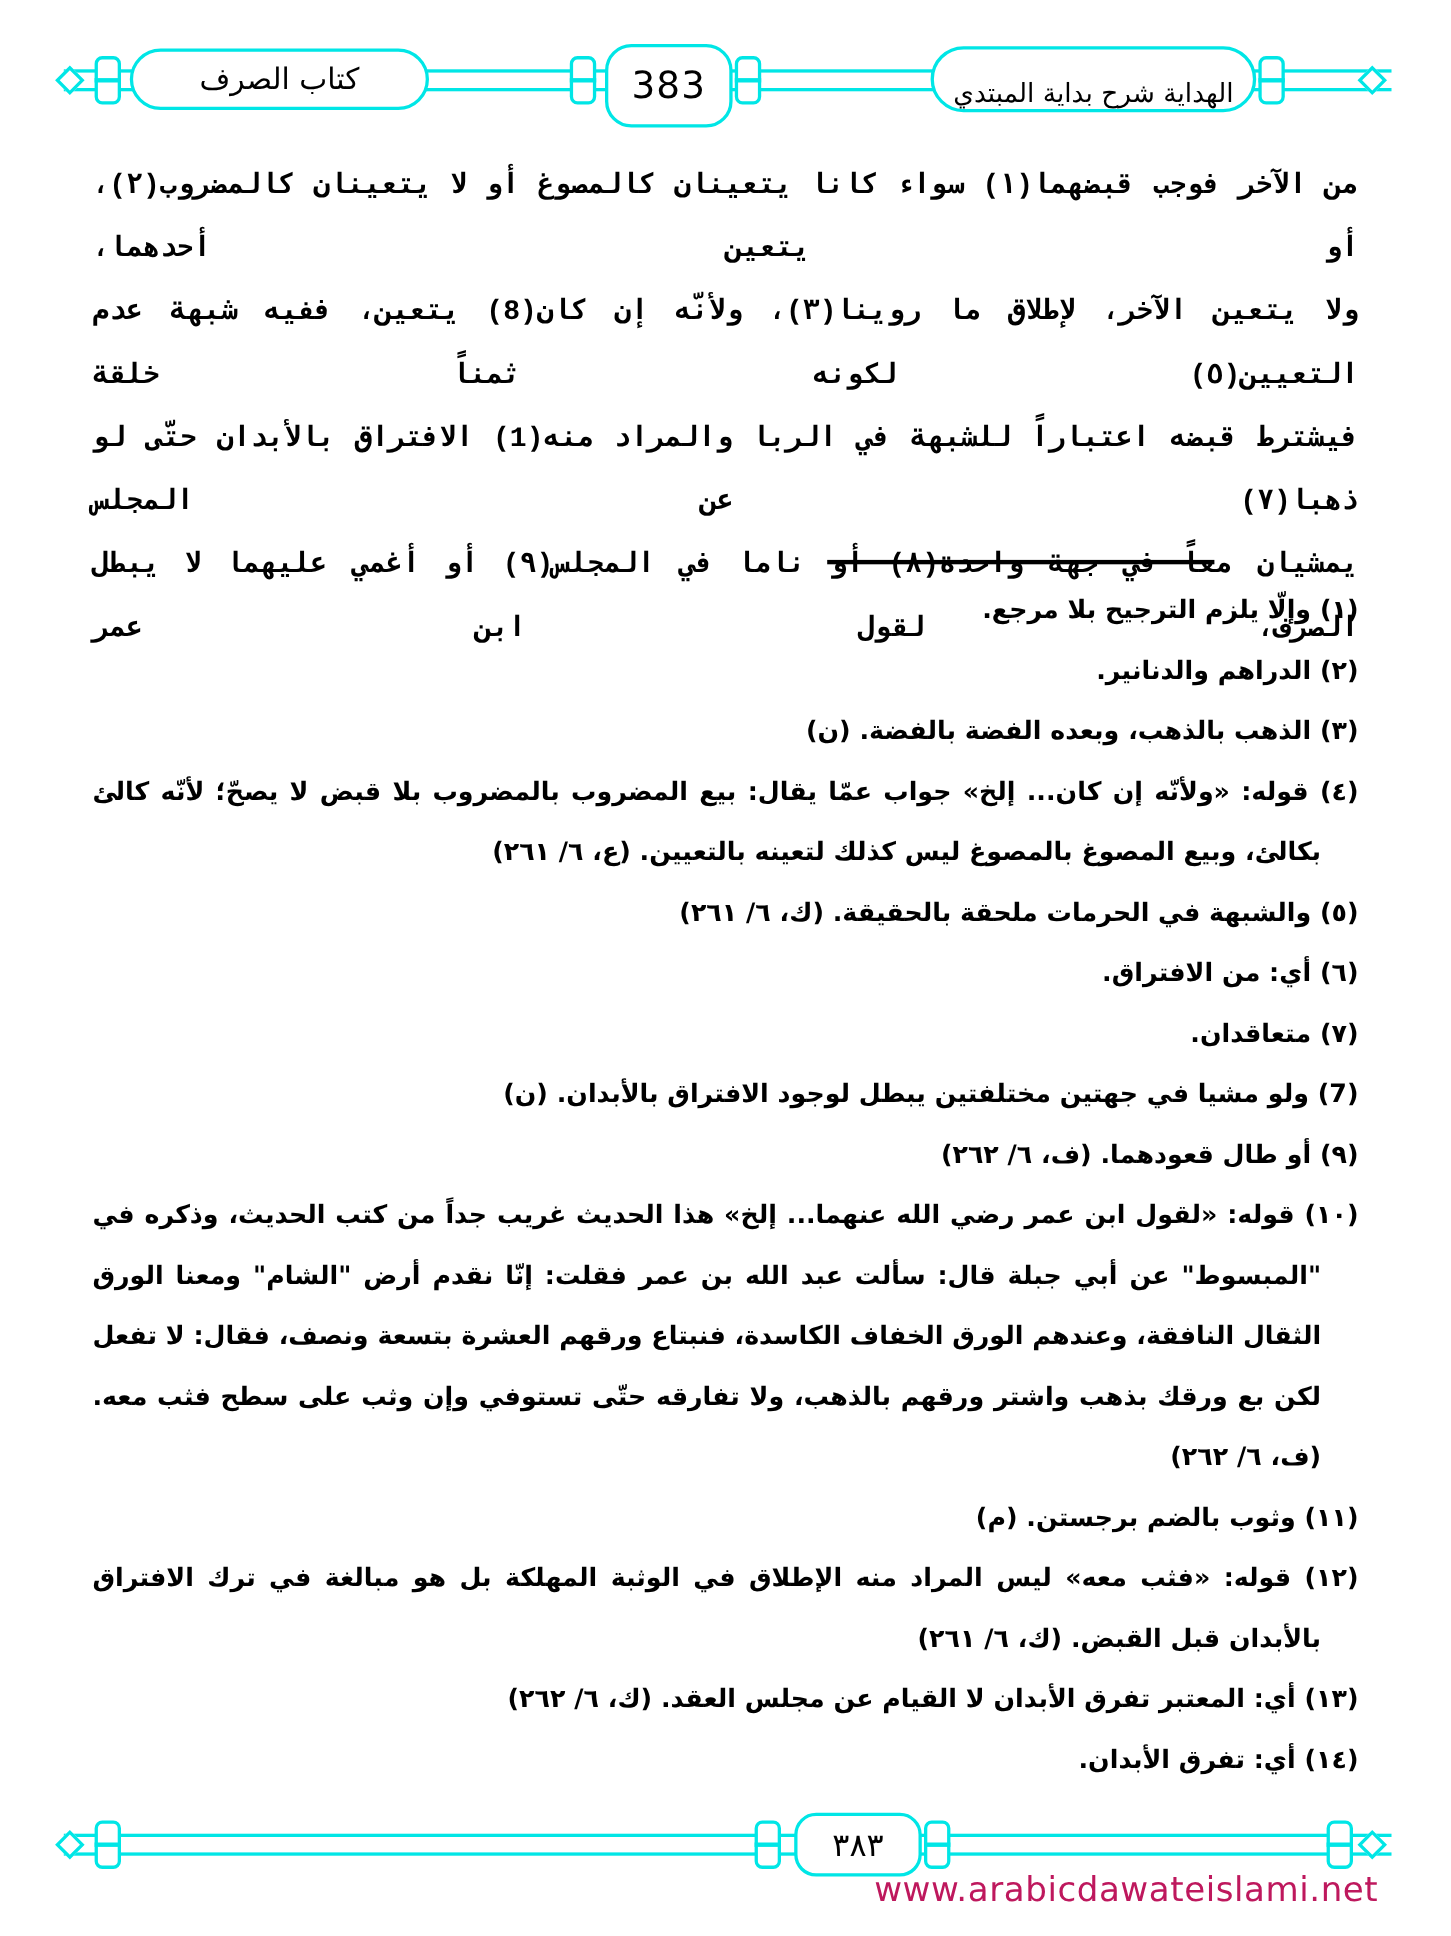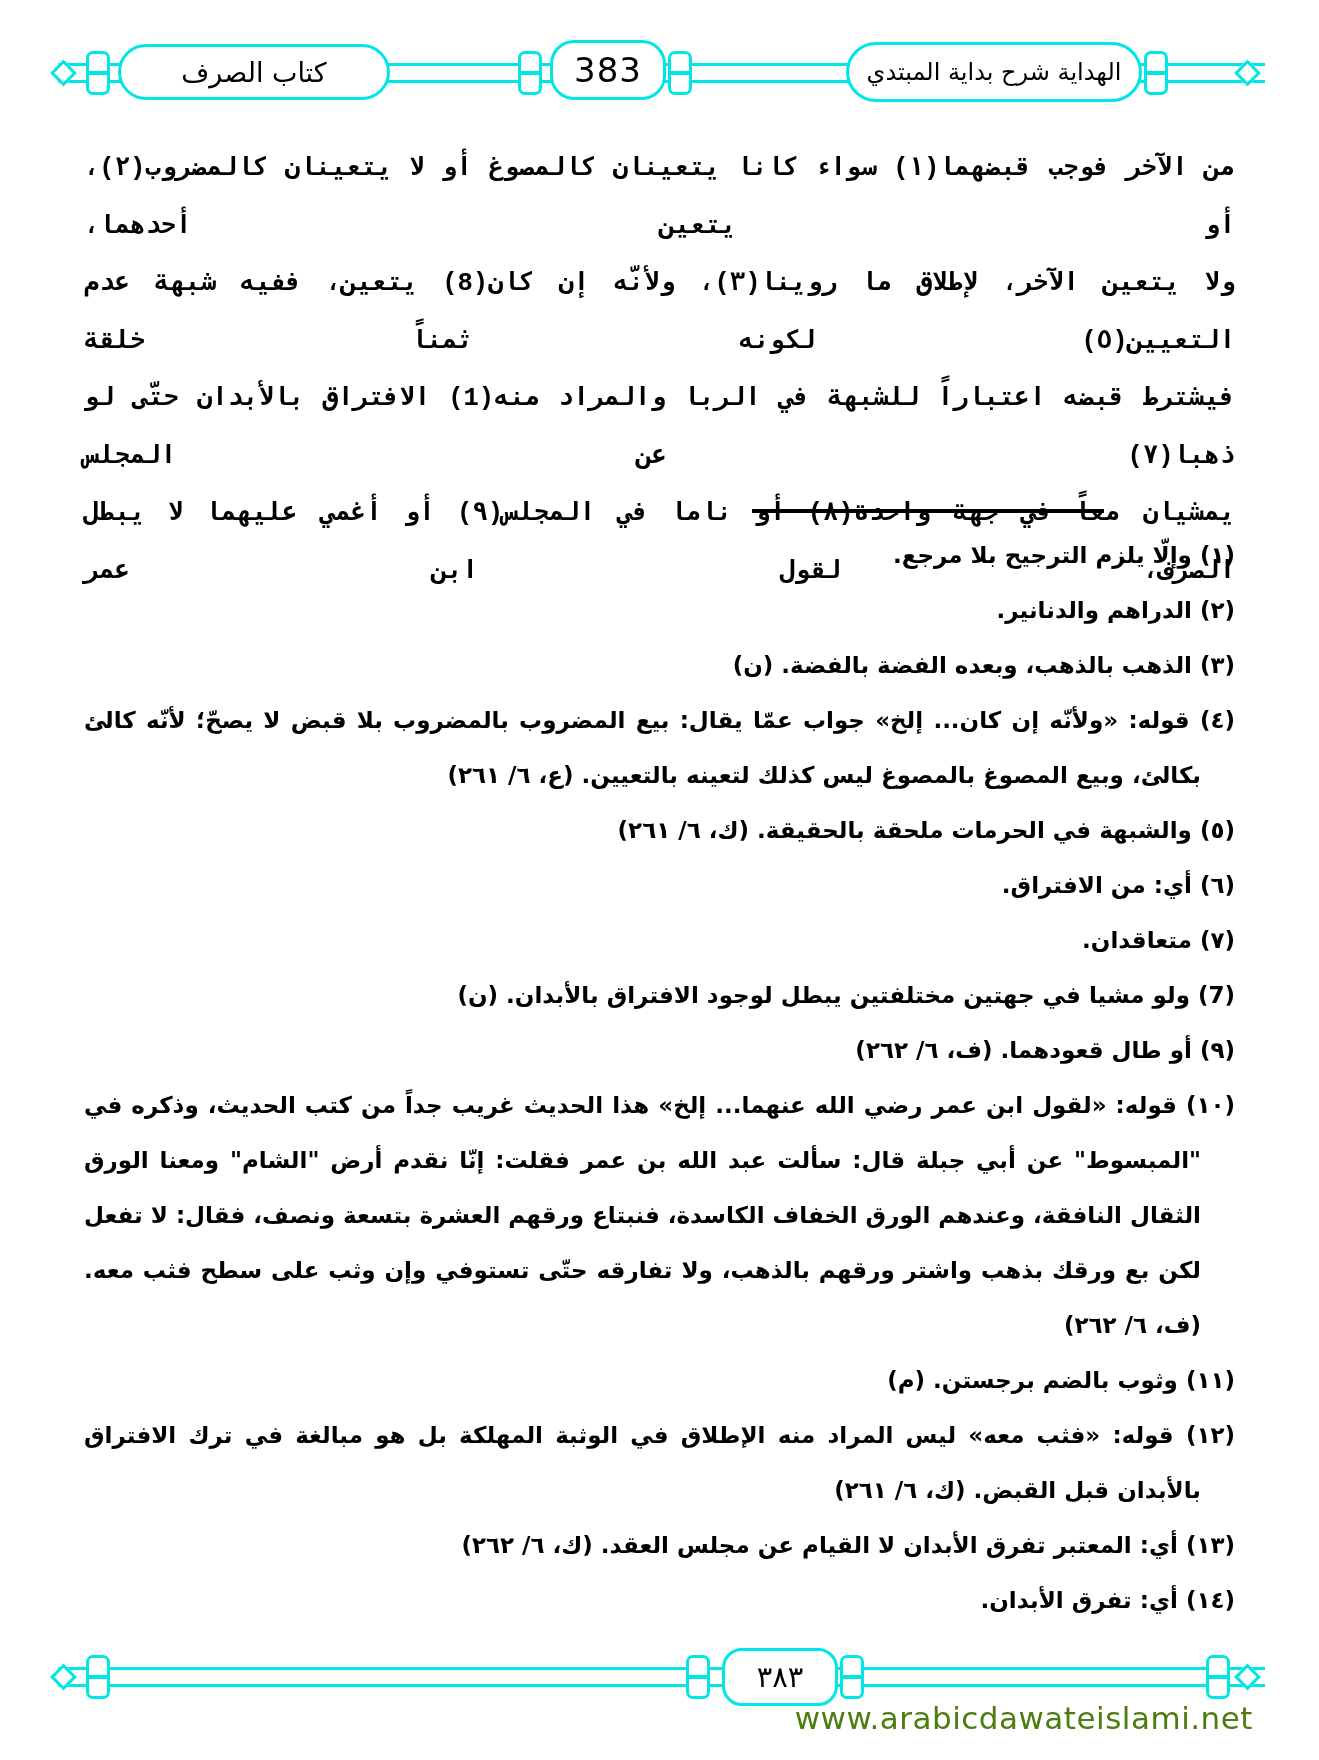--- a/index.html
+++ b/index.html
@@ -30,22 +30,22 @@
   .cartouche {
     position:absolute;
     background:#fff;
     border:3px solid var(--accent);
     display:flex; align-items:center; justify-content:center;
     font-weight:400;
     box-sizing:border-box;
     z-index:2;
   }
   .c-book   { left:118px; top:4px;  width:272px; height:56px; border-radius:28px; font-size:27px; }
-  .c-num    { left:550px; top:0;    width:116px; height:60px; border-radius:24px; font-size:34px; letter-spacing:1px; }
-  .c-series { left:846px; top:2px;  width:296px; height:60px; border-radius:30px; font-size:24px; }
+  .c-num    { left:550px; top:0;    width:116px; height:76px; border-radius:24px; font-size:34px; letter-spacing:1px; }
+  .c-series { left:846px; top:2px;  width:296px; height:60px; border-radius:30px; font-size:24px;align-items:flex-end; }
   .c-footnum{ left:722px; top:2px;  width:116px; height:58px; border-radius:20px; font-size:29px; }
 
   .clamp {
     position:absolute; top:50%; transform:translateY(-50%);
     width:24px; height:44px;
     border:3px solid var(--accent); border-radius:7px;
     background:#fff; box-sizing:border-box; z-index:1;
   }
   .clamp::after {
     content:""; position:absolute; left:-3px; right:-3px; top:17px;
@@ -88,21 +88,21 @@
     margin:0;
     font-size:23px; font-weight:700;
     line-height:55px;
     text-align:justify; text-align-last:right;
     padding-right:34px; text-indent:-34px;
   }
 
   
   .website {
     position:absolute; top:1700px; right:66px;
-    font-size:31px; color:#4d7c0f;
+    font-size:31px; color:#be185d;
     font-family:"DejaVu Sans", sans-serif;
     letter-spacing:0.5px;
   }
 </style>
 </head>
 <body>
 
 <div class="page">
 
   <div class="band header-band">

